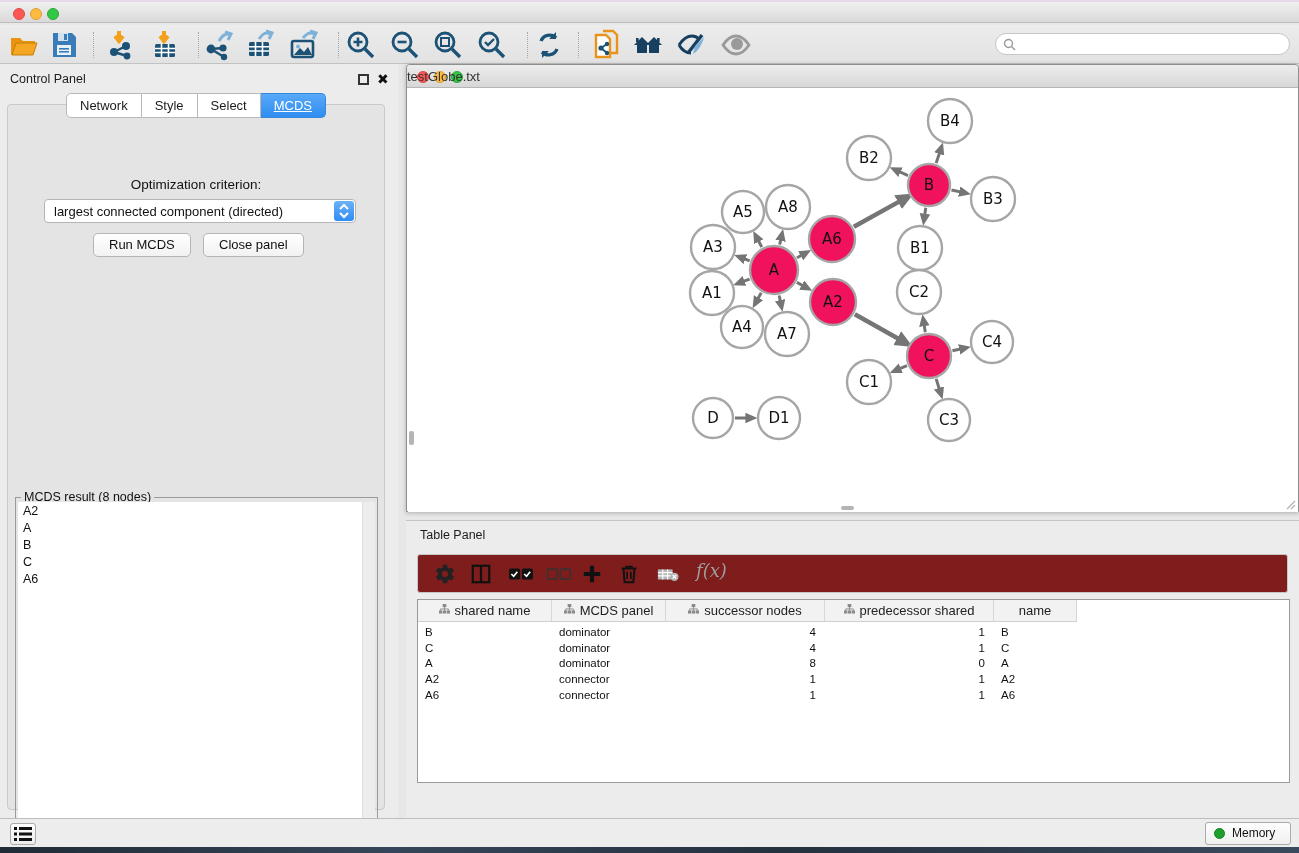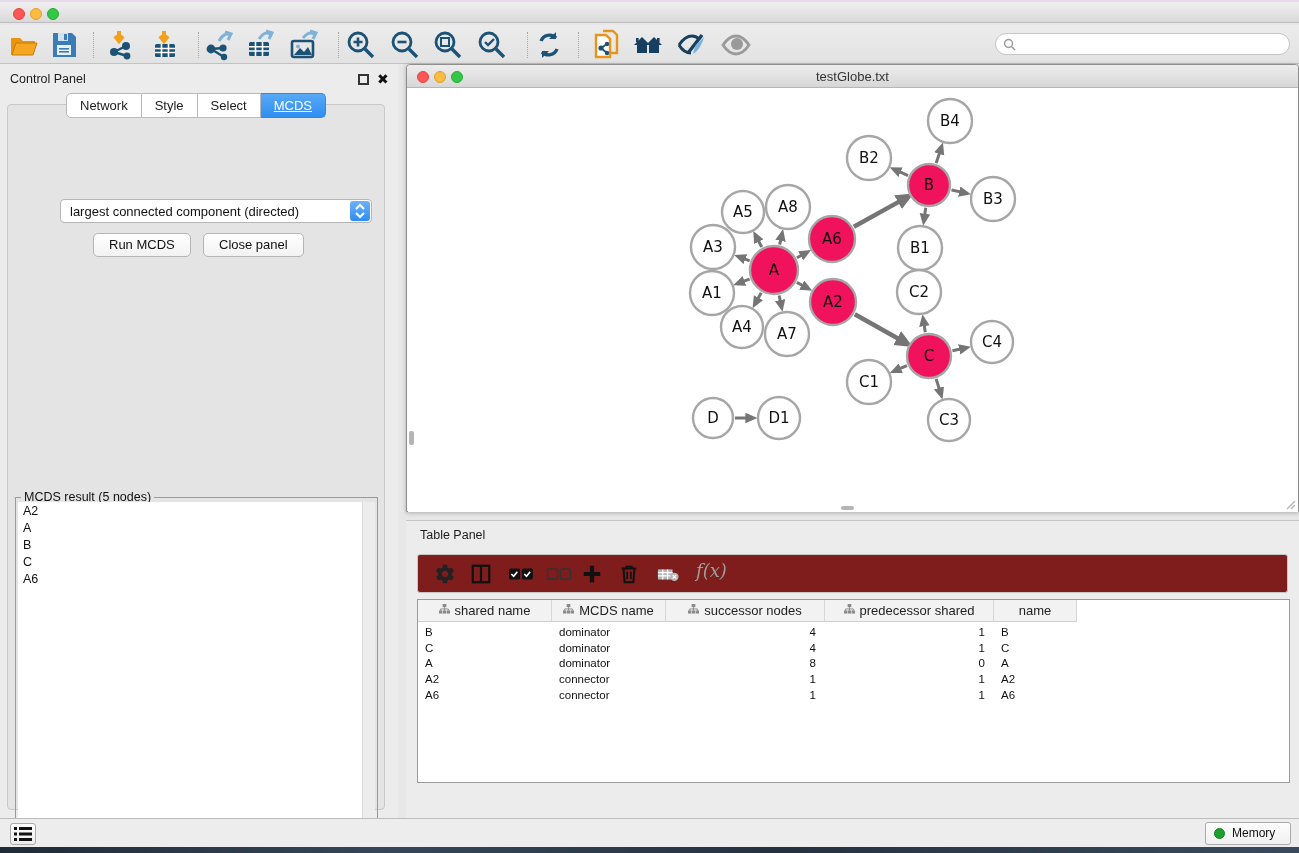--- a/index.html
+++ b/index.html
@@ -57,21 +57,21 @@
   }
   .seg-tab:first-child { border-left:1px solid #b9b9b9; border-radius:5px 0 0 5px; }
   .seg-tab:last-child { border-radius:0 5px 5px 0;text-decoration:underline; }
   .seg-tab.sel {
     background:linear-gradient(#58a9f8,#2f8df1); color:#fff; border-color:#3787d8;
   }
   #cp-tabs { left:50%; transform:translateX(-50%); top:-12px; }
   #opt-label { position:absolute; left:0; width:100%; top:72px; text-align:center; font-size:13.5px; color:#111; }
   #criterion-select {
     position:absolute; left:36px; top:94px; width:312px; height:24px;
-    background:#fff; border:1px solid #b5b5b5; border-radius:4px;margin-left:16px;
+    background:#fff; border:1px solid #b5b5b5; border-radius:4px;
   }
   #criterion-value { position:absolute; left:9px; top:4px; font-size:13px; color:#111; white-space:nowrap; }
   #criterion-stepper {
     position:absolute; right:1px; top:1px; width:20px; height:20px;
     background:linear-gradient(#6db2f8,#2f8df1); border-radius:3px;
   }
   #criterion-stepper svg { position:absolute; left:3px; top:2px; }
   .cp-btn {
     position:absolute; top:128px; height:24px; background:linear-gradient(#ffffff,#f2f2f2);
     border:1px solid #b5b5b5; border-radius:5px; font-size:13px; color:#111;
@@ -98,21 +98,21 @@
   #net-window {
     position:absolute; left:406px; top:64px; width:893px; height:448px;
     background:#fff; border:1px solid #8e8e8e; border-radius:4px 4px 0 0;
     box-shadow:0 1px 4px rgba(0,0,0,.25);
   }
   #net-titlebar {
     position:absolute; left:0; top:0; width:100%; height:23px;
     background:linear-gradient(#ededed,#d7d7d7); border-bottom:1px solid #b6b6b6;
     border-radius:4px 4px 0 0;
   }
-  #net-title { position:absolute; left:0; right:0; top:4px; text-align:center; font-size:13px; color:#333; }
+  #net-title { position:absolute; left:0; right:0; top:4px; text-align:left; font-size:13px; color:#333; }
   #net-canvas { position:absolute; left:1px; top:24px; width:890px; height:423px; background:#fff; }
   #graph-svg { position:absolute; left:0; top:0; }
   .scroll-nub { position:absolute; background:#b5b5b5; border-radius:2px; }
   #resize-grip { position:absolute; right:2px; bottom:2px; width:12px; height:12px; }
   
   #table-panel {
     position:absolute; left:406px; top:520px; width:893px; height:298px;
     background:#ececec; border-top:1px solid #c4c4c4;
   }
   #tp-title { position:absolute; left:14px; top:7px; font-size:12.5px; color:#1d1d1d; }
@@ -329,33 +329,34 @@
   <div id="cp-title">Control Panel</div>
   <span class="panel-float" style="left:358px; top:10px"></span>
   <span class="panel-close" style="left:377px; top:10px">✖</span>
   <div id="cp-body">
     <div id="cp-tabs" class="seg-wrap">
         <div class="seg-tab">Network</div>
         <div class="seg-tab">Style</div>
         <div class="seg-tab">Select</div>
         <div class="seg-tab sel">MCDS</div>
       </div>
+    <div id="opt-label">Optimization criterion:</div>
     <div id="criterion-select">
       <span id="criterion-value">largest connected component (directed)</span>
       <span id="criterion-stepper">
         <svg width="14" height="16" viewBox="0 0 14 16">
             <path d="M3 6l4-4 4 4" fill="none" stroke="#fff" stroke-width="2"></path>
             <path d="M3 10l4 4 4-4" fill="none" stroke="#fff" stroke-width="2"></path>
           </svg>
       </span>
     </div>
     <button class="cp-btn" style="left:85px">Run MCDS</button>
     <button class="cp-btn" style="left:195px">Close panel</button>
     <div id="mcds-result">
-      <div id="mcds-legend">MCDS result (5 nodes)</div>
+      <div id="mcds-legend">MCDS result (8 nodes)</div>
       <div id="mcds-list">
           <div class="mcds-item">A2</div>
           <div class="mcds-item">A</div>
           <div class="mcds-item">B</div>
           <div class="mcds-item">C</div>
           <div class="mcds-item">A6</div>
         </div>
       <div id="mcds-scroll"></div>
     </div>
   </div>
@@ -521,21 +522,21 @@
         <div class="th-cell" style="left: 134px; width: 114px;">
           <span><svg width="11" height="11" viewBox="0 0 12 12">
               <g fill="#8a8a8a">
                 <rect x="4" y="0" width="4" height="3.4"></rect>
                 <rect x="0" y="7" width="3.6" height="3.4"></rect>
                 <rect x="4.2" y="7" width="3.6" height="3.4"></rect>
                 <rect x="8.4" y="7" width="3.6" height="3.4"></rect>
               </g>
               <path d="M6 3.4v2M1.8 7V5.4h8.4V7M6 5.4V7" stroke="#8a8a8a" stroke-width="1" fill="none"></path>
             </svg></span>
-          <span>MCDS name</span>
+          <span>MCDS panel</span>
         </div>
         <div class="th-cell" style="left: 248px; width: 159px;">
           <span><svg width="11" height="11" viewBox="0 0 12 12">
               <g fill="#8a8a8a">
                 <rect x="4" y="0" width="4" height="3.4"></rect>
                 <rect x="0" y="7" width="3.6" height="3.4"></rect>
                 <rect x="4.2" y="7" width="3.6" height="3.4"></rect>
                 <rect x="8.4" y="7" width="3.6" height="3.4"></rect>
               </g>
               <path d="M6 3.4v2M1.8 7V5.4h8.4V7M6 5.4V7" stroke="#8a8a8a" stroke-width="1" fill="none"></path>

